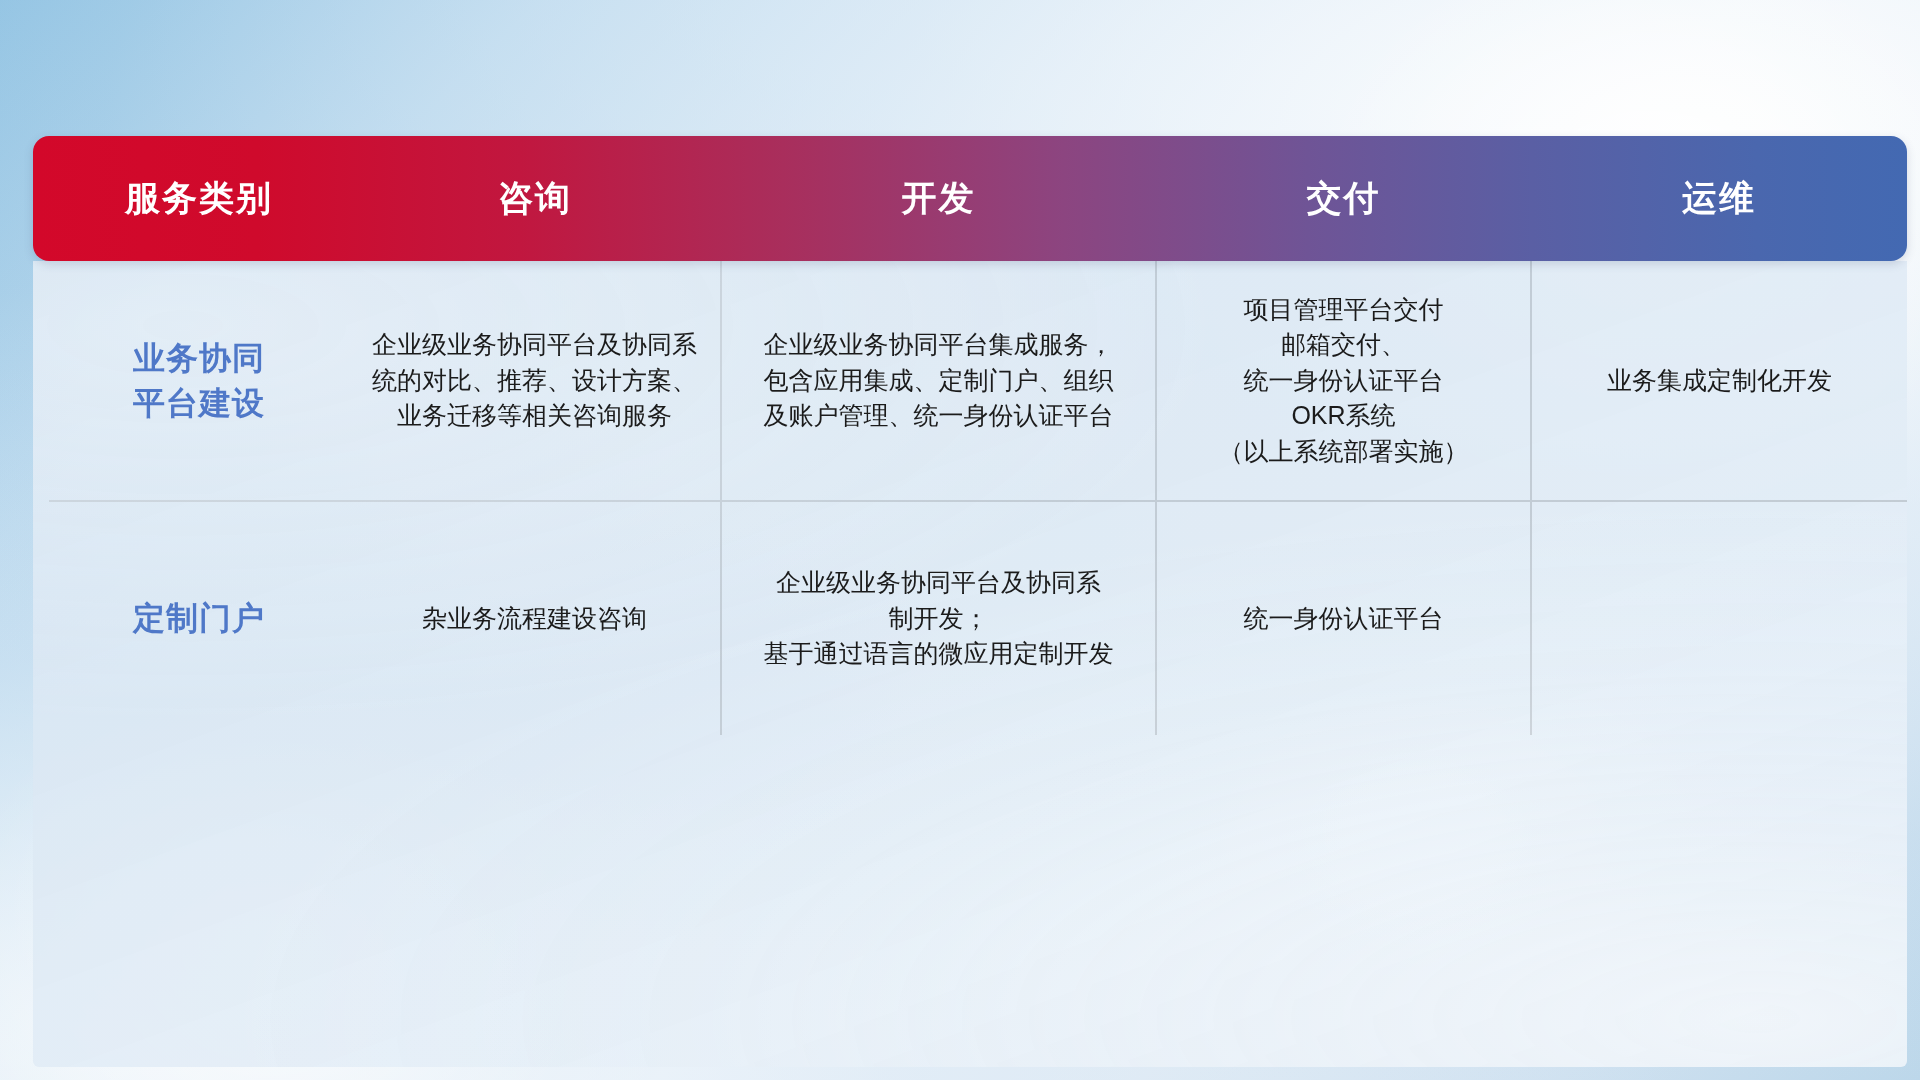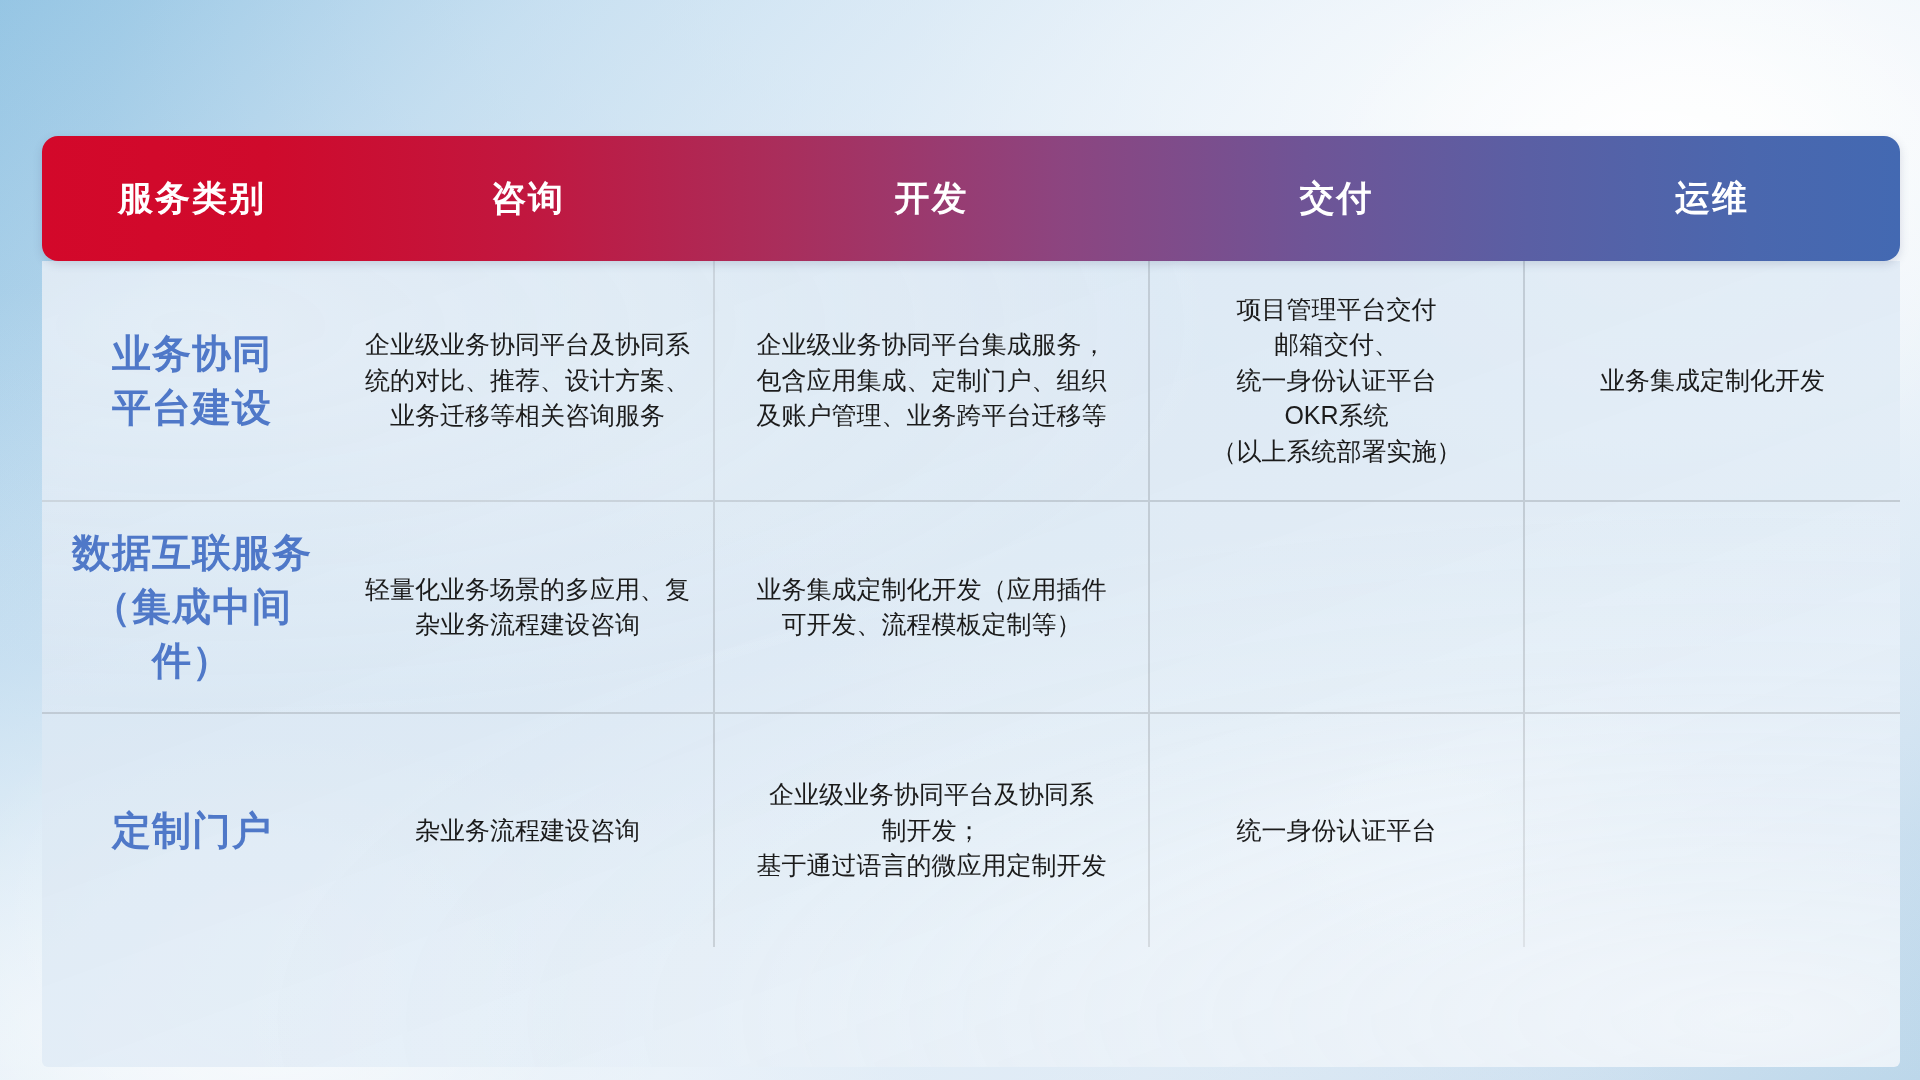--- a/index.html
+++ b/index.html
@@ -43,23 +43,24 @@
   }
   .bloom-c {
     left: 56%; bottom: 2%;
     width: 700px; height: 460px;
     background: radial-gradient(closest-side, rgba(255,255,255,0.55), rgba(255,255,255,0.06) 60%, rgba(255,255,255,0) 82%);
   }
 
   
   #table-wrap {
     position: absolute;
-    left: 42px;
+    left: 33px;
     top: 136px;
     width: 1858px;
+    padding-left: 16px;
   }
 
   .table {
     width: 100%;
     border-collapse: collapse;
     table-layout: fixed;
   }
 
   
   .thead-row {
@@ -123,21 +124,21 @@
     line-height: 1.42;
     color: #1b1b1b;
     position: relative;
     z-index: 2;
     background: transparent;
   }
 
   .cat {
     color: #4f78c8;
     font-weight: bold;
-    font-size: 39px;
+    font-size: 32px;
     line-height: 1.38;
     letter-spacing: 1px;
   }
 
   
   .row-sep td {
     border-top: 2px solid #1c1c1c;
   }
   .vline {
     border-left: 2px solid #1c1c1c;
@@ -194,39 +195,29 @@
       <tbody>
 
         <tr class="r1">
           <td class="td cat cell-text">业务协同
 平台建设</td>
           <td class="td cell-text">企业级业务协同平台及协同系
 统的对比、推荐、设计方案、
 业务迁移等相关咨询服务</td>
           <td class="td cell-text vline">企业级业务协同平台集成服务，
 包含应用集成、定制门户、组织
-及账户管理、业务跨平台迁移等</td>
+及账户管理、统一身份认证平台</td>
           <td class="td cell-text vline">项目管理平台交付
 邮箱交付、
 统一身份认证平台
 OKR系统
 （以上系统部署实施）</td>
           <td class="td cell-text vline">业务集成定制化开发</td>
         </tr>
 
-        <tr class="r2 row-sep">
-          <td class="td cat cell-text">数据互联服务
-（集成中间件）</td>
-          <td class="td cell-text">轻量化业务场景的多应用、复
-杂业务流程建设咨询</td>
-          <td class="td cell-text vline">业务集成定制化开发（应用插件
-可开发、流程模板定制等）</td>
-          <td class="td cell-text vline"></td>
-          <td class="td cell-text vline"></td>
-        </tr>
 
         <tr class="r3 row-sep">
           <td class="td cat cell-text">定制门户</td>
           <td class="td cell-text">杂业务流程建设咨询</td>
           <td class="td cell-text vline">企业级业务协同平台及协同系
 制开发；
 基于通过语言的微应用定制开发</td>
           <td class="td cell-text vline">统一身份认证平台</td>
           <td class="td cell-text vline"></td>
         </tr>

